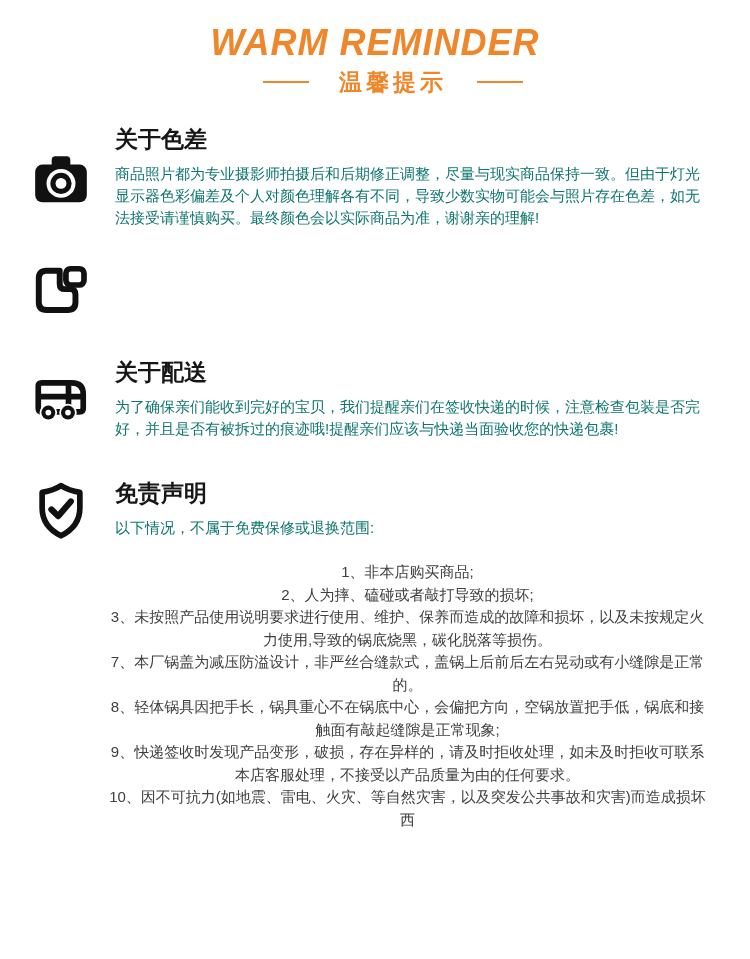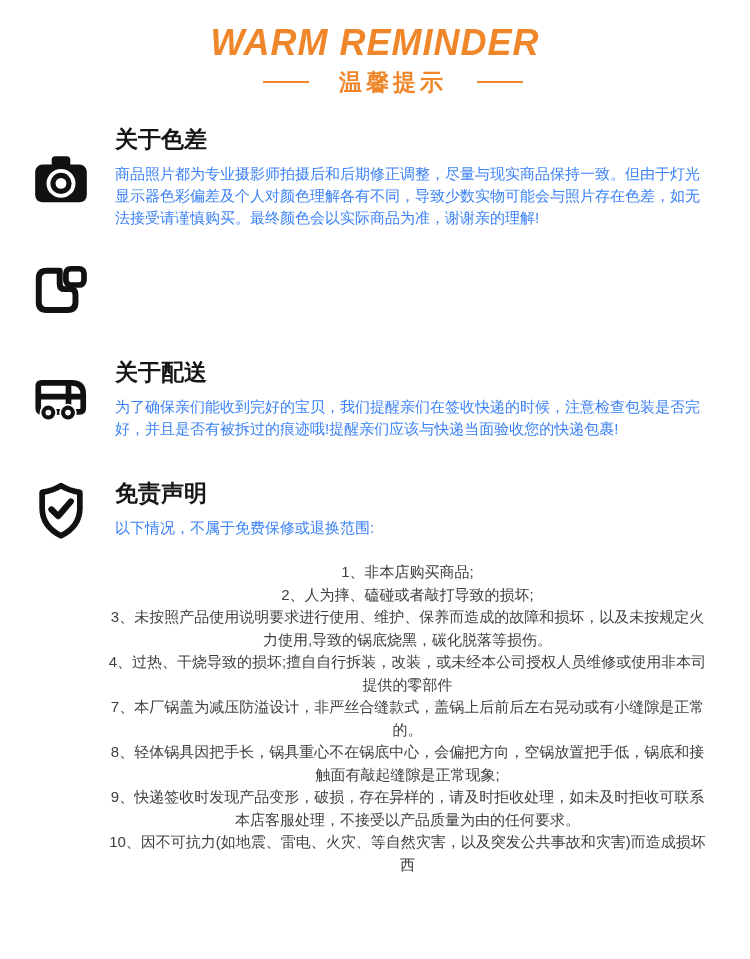--- a/index.html
+++ b/index.html
@@ -48,21 +48,21 @@
     margin: 0 0 11px 0;
     font-size: 23px;
     line-height: 26px;
     color: #161616;
     font-weight: bold;
   }
   .body-text {
     margin: 0;
     font-size: 15px;
     line-height: 22px;
-    color: #3b82f6;
+    color: #0f766e;
   }
 
   .sec1 { margin-top: 32px; }
   .sec2 { margin-top: 28px; }
   .sec3 { margin-top: 35px; }
   .sec4 { margin-top: 40px; }
   .sec1 .icon-col { padding-top: 22px; }
   .sec2 .icon-col { padding-top: 5px; }
   .sec3 .icon-col { padding-top: 12px; }
   .sec4 .icon-col { padding-top: 0px; }
@@ -142,21 +142,20 @@
         <path d="M8.3 11.4 L10.9 14 L15.8 8.3" fill="none" stroke="#111" stroke-width="2.4" stroke-linecap="round" stroke-linejoin="round"></path>
       </svg>
     </div>
     <div class="content">
       <h2>免责声明</h2>
       <p class="body-text">以下情况，不属于免费保修或退换范围:</p>
       <div class="disclaimer-list">
           <div class="list-item">1、非本店购买商品;</div>
           <div class="list-item">2、人为摔、磕碰或者敲打导致的损坏;</div>
           <div class="list-item">3、未按照产品使用说明要求进行使用、维护、保养而造成的故障和损坏，以及未按规定火力使用,导致的锅底烧黑，碳化脱落等损伤。</div>
-          <div class="list-item">4、过热、干烧导致的损坏;擅自自行拆装，改装，或未经本公司授权人员维修或使用非本司提供的零部件</div>
           <div class="list-item">7、本厂锅盖为减压防溢设计，非严丝合缝款式，盖锅上后前后左右晃动或有小缝隙是正常的。</div>
           <div class="list-item">8、轻体锅具因把手长，锅具重心不在锅底中心，会偏把方向，空锅放置把手低，锅底和接触面有敲起缝隙是正常现象;</div>
           <div class="list-item">9、快递签收时发现产品变形，破损，存在异样的，请及时拒收处理，如未及时拒收可联系本店客服处理，不接受以产品质量为由的任何要求。</div>
           <div class="list-item">10、因不可抗力(如地震、雷电、火灾、等自然灾害，以及突发公共事故和灾害)而造成损坏</div>
           <div class="list-item">西</div>
         </div>
     </div>
   </section>
 
 </div>

